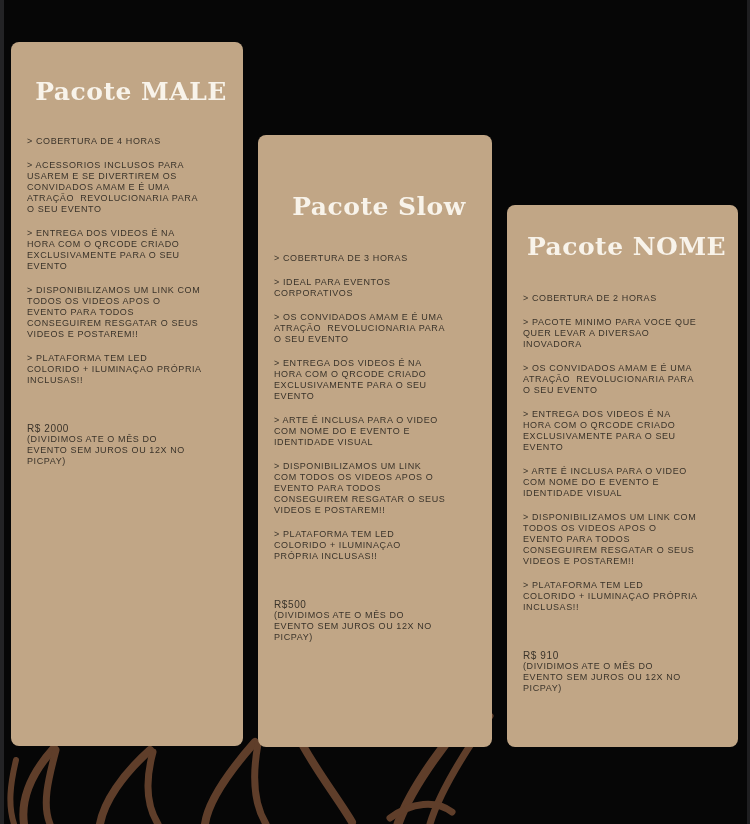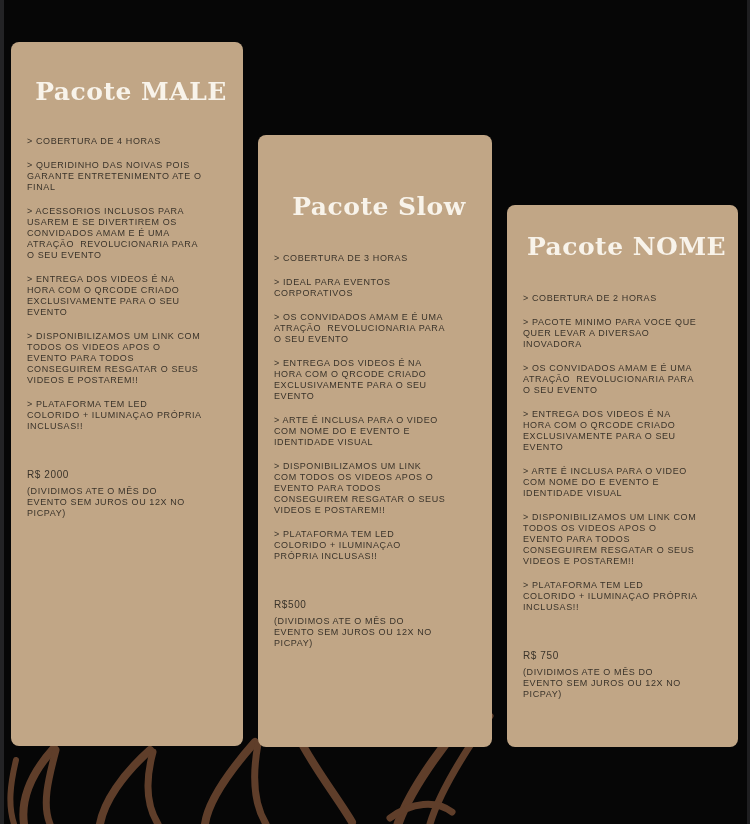--- a/index.html
+++ b/index.html
@@ -47,21 +47,21 @@
   .feature,.price,.terms{
     font-size:9px;
     line-height:11px;
     letter-spacing:.6px;
     color:var(--text-color,#3a332a);
     white-space:pre;
     font-weight:normal;
   }
   .feature{margin:0 0 13px 0;}
   .price{margin:37px 0 0 0;font-size:10px;}
-  .terms{margin:6px 0 0 0;}
+  .terms{margin:0 0 0 0;}
 </style>
 </head>
 <body>
 
 <div class="page">
   <div class="edge edge-left"></div>
   <div class="edge edge-right"></div>
 
   <svg class="branch" viewBox="0 0 540 134" fill="none" stroke="#5f3e2a" stroke-linecap="round">
     <path d="M16,70 C10,95 8,115 14,134" stroke-width="6"></path>
@@ -74,23 +74,20 @@
     <path d="M295,40 C308,70 336,105 352,132" stroke-width="8"></path>
     <path d="M484,8 C450,45 412,95 398,134" stroke-width="9"></path>
     <path d="M490,26 C466,60 440,100 430,134" stroke-width="7"></path>
     <path d="M390,128 C412,112 436,110 452,122" stroke-width="7"></path>
   </svg>
 
   <div class="card card-1">
     <h2 class="card-title">Pacote MALE</h2>
     <div class="features">
       <p class="feature">&gt; COBERTURA DE 4 HORAS</p>
-      <p class="feature">&gt; QUERIDINHO DAS NOIVAS POIS
-GARANTE ENTRETENIMENTO ATE O
-FINAL</p>
       <p class="feature">&gt; ACESSORIOS INCLUSOS PARA
 USAREM E SE DIVERTIREM OS
 CONVIDADOS AMAM E É UMA
 ATRAÇÃO  REVOLUCIONARIA PARA
 O SEU EVENTO</p>
       <p class="feature">&gt; ENTREGA DOS VIDEOS É NA
 HORA COM O QRCODE CRIADO
 EXCLUSIVAMENTE PARA O SEU
 EVENTO</p>
       <p class="feature">&gt; DISPONIBILIZAMOS UM LINK COM
@@ -158,18 +155,18 @@
 IDENTIDADE VISUAL</p>
       <p class="feature">&gt; DISPONIBILIZAMOS UM LINK COM
 TODOS OS VIDEOS APOS O
 EVENTO PARA TODOS
 CONSEGUIREM RESGATAR O SEUS
 VIDEOS E POSTAREM!!</p>
       <p class="feature">&gt; PLATAFORMA TEM LED
 COLORIDO + ILUMINAÇAO PRÓPRIA
 INCLUSAS!!</p>
     </div>
-    <p class="price">R$ 750</p>
+    <p class="price">R$ 910</p>
     <p class="terms">(DIVIDIMOS ATE O MÊS DO
 EVENTO SEM JUROS OU 12X NO
 PICPAY)</p>
   </div>
 </div>
 
 </body></html>

